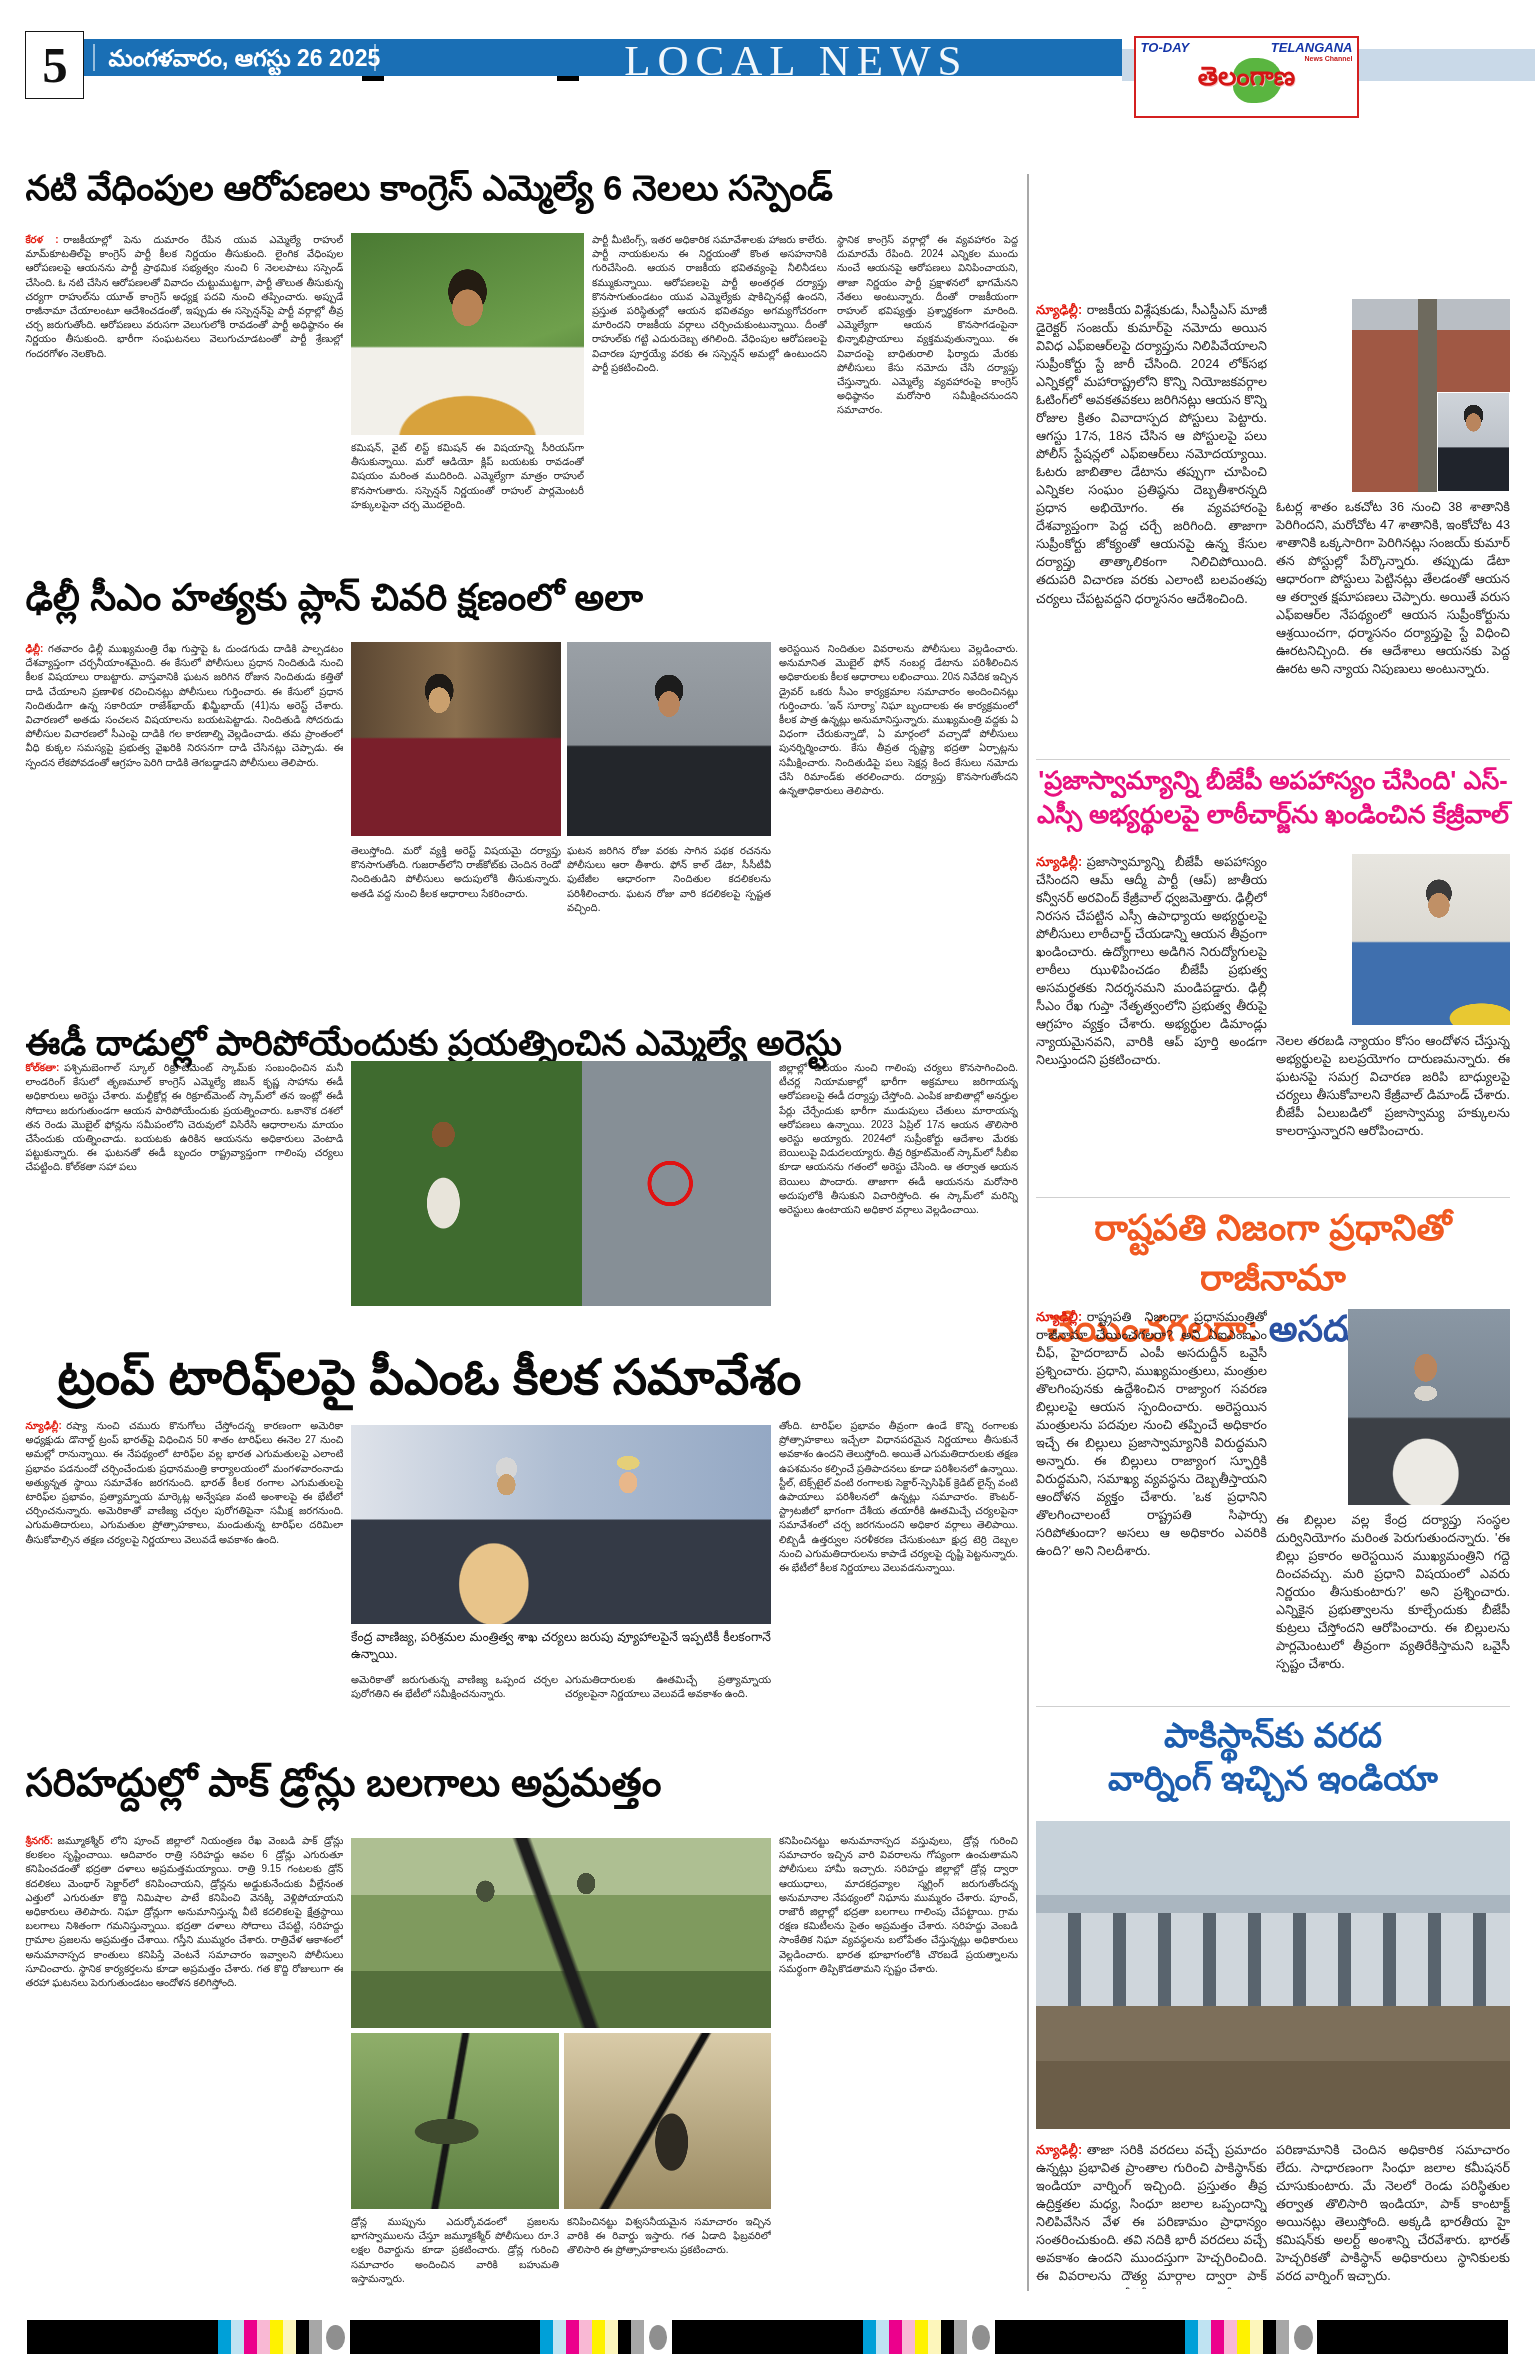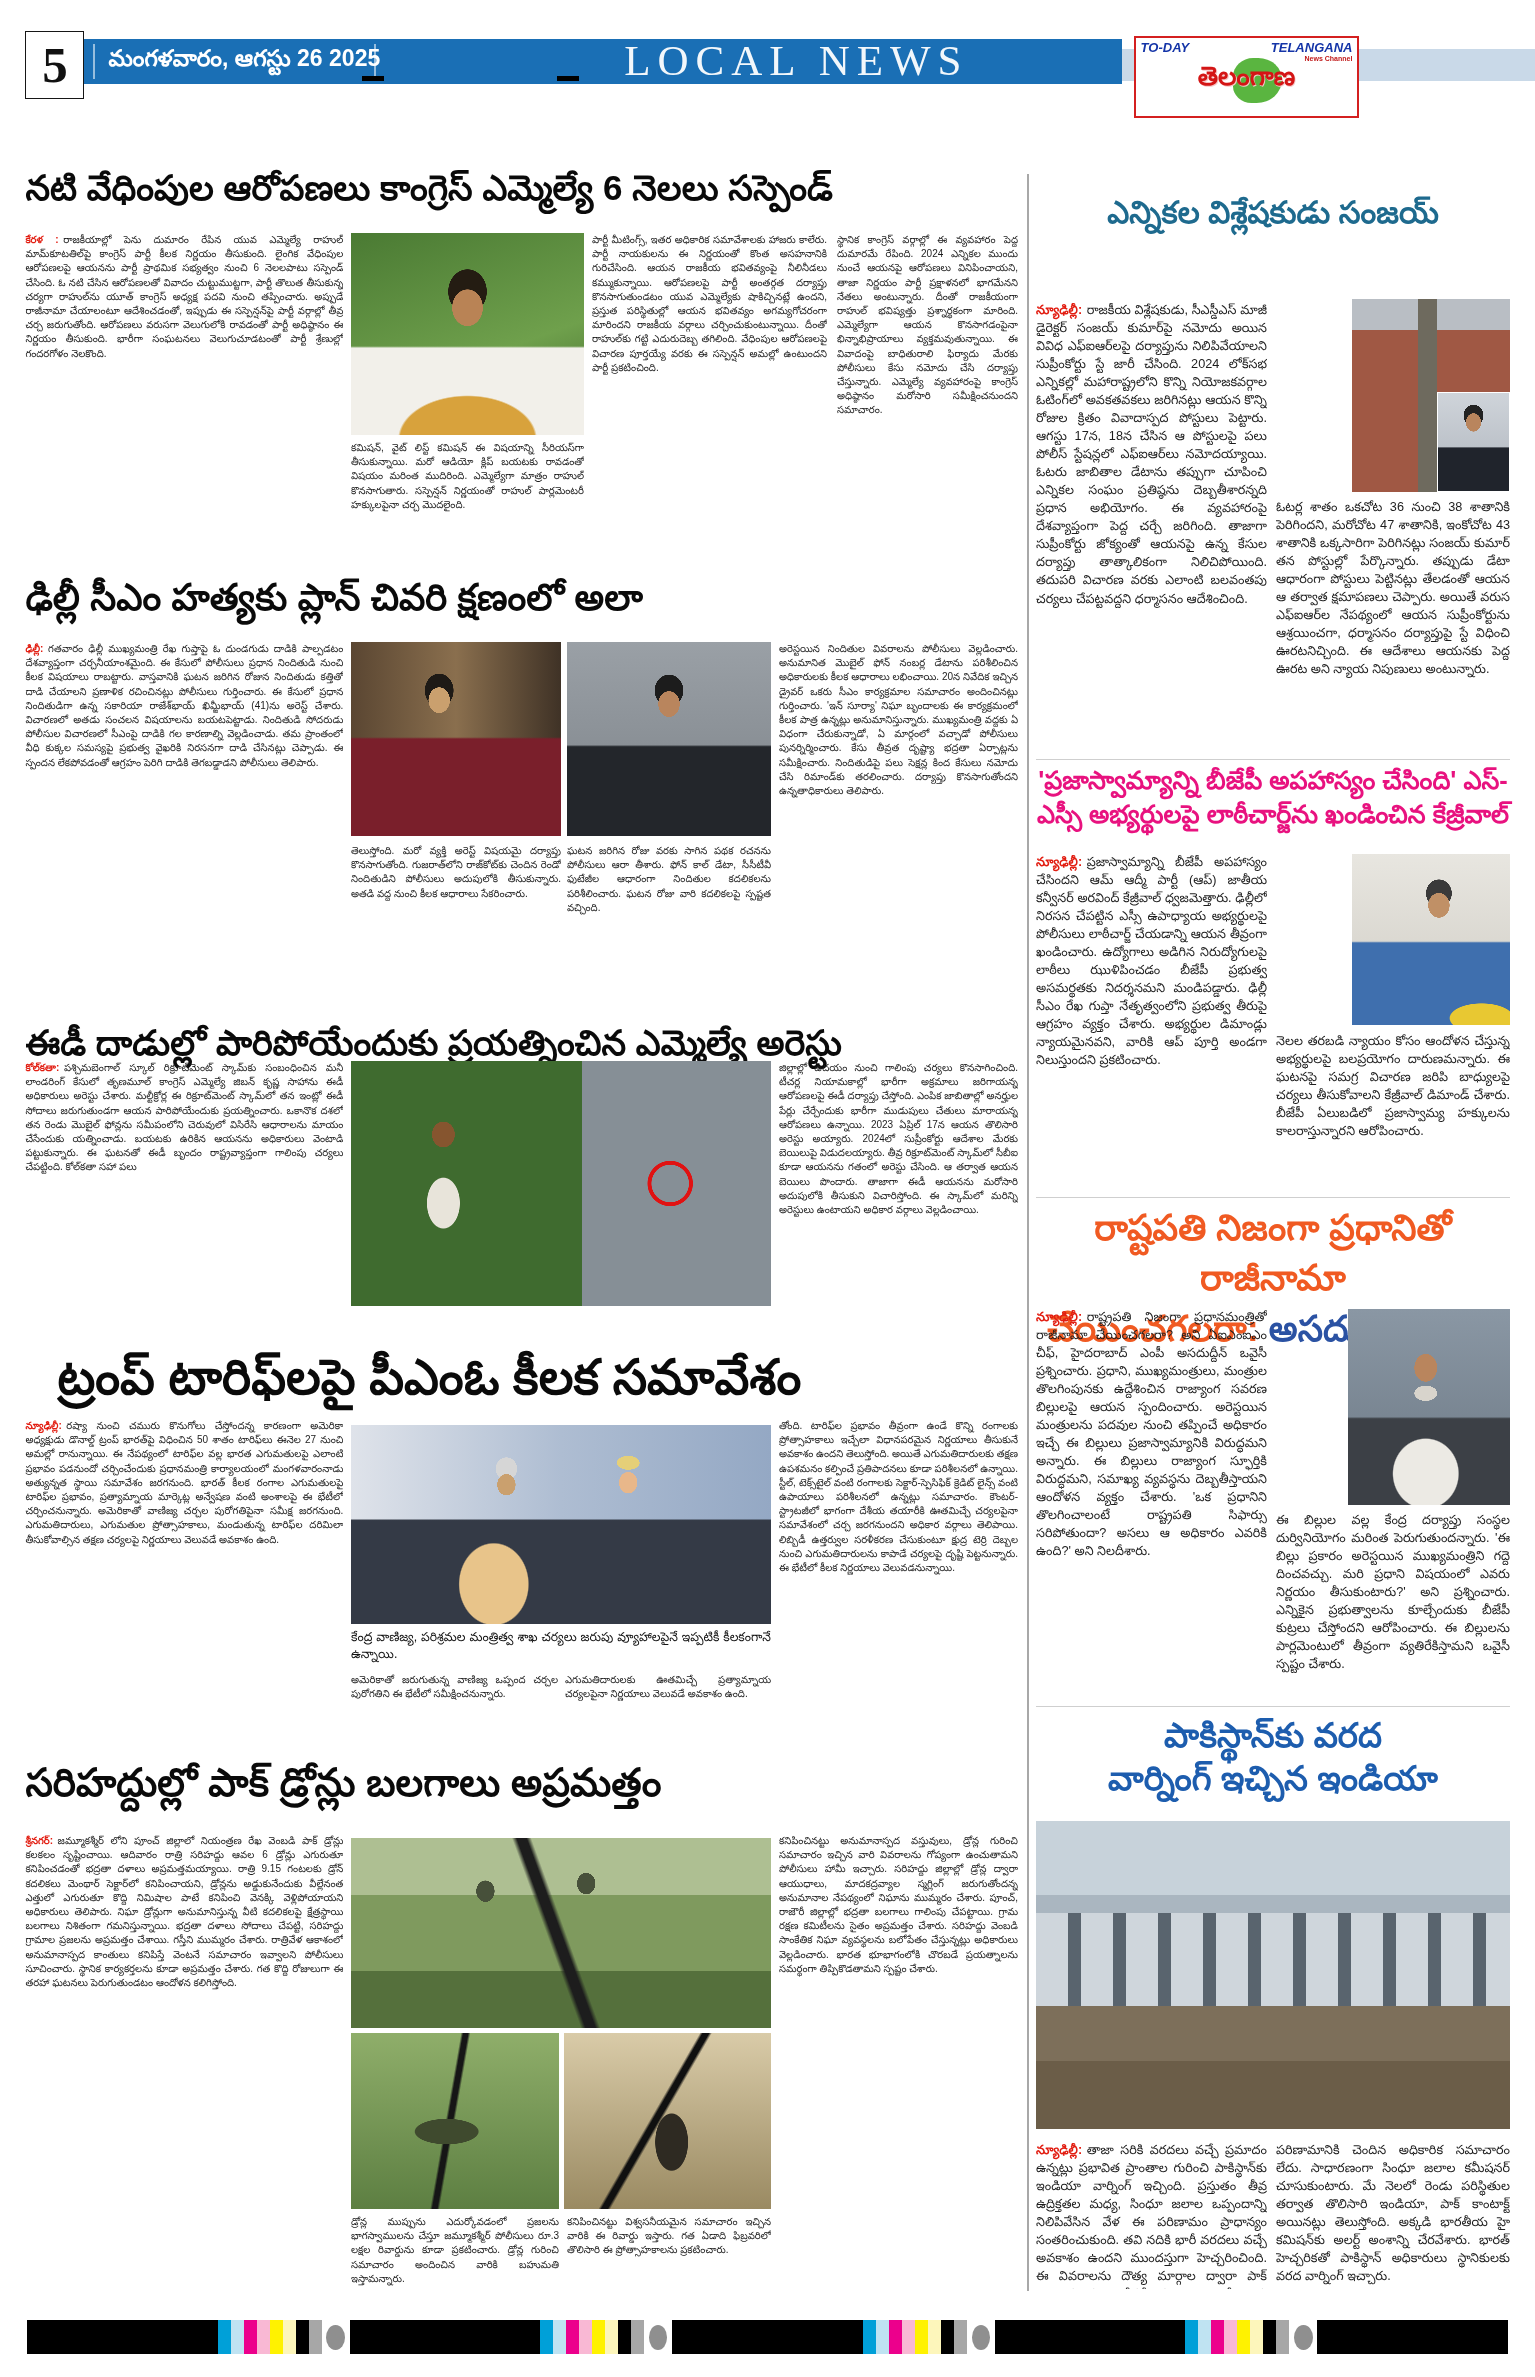--- a/index.html
+++ b/index.html
@@ -109,21 +109,21 @@
   .cbar{position:absolute;display:flex;align-items:center;}
   .cbar .k{flex:1 1 0;background:#000;height:100%;}
   .cbar .s{width:13px;height:100%;}
   .cbar .o{width:18.5px;height:25px;border-radius:50%;background:#8f8f8f;margin:0 4.6px;}
 </style>
 </head>
 <body>
 
 <div class="page">
 
-  <div class="abs bluebar" style="left:25.4px;top:39px;width:1097px;height:45px;text-align:right;">
+  <div class="abs bluebar" style="left:25.4px;top:39px;width:1097px;height:37px;text-align:right;">
     <span class="sep" style="left:68px;"></span>
     <span class="sep" style="left:349px;"></span>
     <div class="abs datetxt" style="left:83px;top:0;height:43px;">మంగళవారం, ఆగస్టు 26  2025</div>
     <div class="abs localnews" style="left:524px;top:0;width:494px;height:43px;">LOCAL NEWS</div>
   </div>
   <div class="abs lightstrip" style="left:1122px;top:49px;width:413px;height:32px;"></div>
   <div class="abs pageno" style="left:25.4px;top:31px;width:57px;height:66px;">
     <span>5</span>
   </div>
   <div class="abs logo" style="left:1134px;top:36px;width:225px;height:82px;">
@@ -149,21 +149,20 @@
     <p>కమిషన్, వైట్ లిస్ట్ కమిషన్ ఈ విషయాన్ని సీరియస్‌గా తీసుకున్నాయి. మరో ఆడియో క్లిప్ బయటకు రావడంతో విషయం మరింత ముదిరింది. ఎమ్మెల్యేగా మాత్రం రాహుల్ కొనసాగుతారు. సస్పెన్షన్ నిర్ణయంతో రాహుల్ పార్లమెంటరీ హక్కులపైనా చర్చ మొదలైంది.</p>
   </div>
   <div class="abs col" style="left:592px;top:233px;width:235px;height:332px;">
     <p>పార్టీ మీటింగ్స్, ఇతర అధికారిక సమావేశాలకు హాజరు కాలేరు. పార్టీ నాయకులను ఈ నిర్ణయంతో కొంత అసహనానికి గురిచేసింది. ఆయన రాజకీయ భవితవ్యంపై నీలినీడలు కమ్ముకున్నాయి. ఆరోపణలపై పార్టీ అంతర్గత దర్యాప్తు కొనసాగుతుండటం యువ ఎమ్మెల్యేకు షాకిచ్చినట్లే ఉందని, ప్రస్తుత పరిస్థితుల్లో ఆయన భవితవ్యం అగమ్యగోచరంగా మారిందని రాజకీయ వర్గాలు చర్చించుకుంటున్నాయి. దీంతో రాహుల్‌కు గట్టి ఎదురుదెబ్బ తగిలింది. వేధింపుల ఆరోపణలపై విచారణ పూర్తయ్యే వరకు ఈ సస్పెన్షన్ అమల్లో ఉంటుందని పార్టీ ప్రకటించింది.</p>
   </div>
   <div class="abs col" style="left:837px;top:233px;width:181px;height:332px;">
     <p>స్థానిక కాంగ్రెస్ వర్గాల్లో ఈ వ్యవహారం పెద్ద దుమారమే రేపింది. 2024 ఎన్నికల ముందు నుంచే ఆయనపై ఆరోపణలు వినిపించాయని, తాజా నిర్ణయం పార్టీ ప్రక్షాళనలో భాగమేనని నేతలు అంటున్నారు. దీంతో రాజకీయంగా రాహుల్ భవిష్యత్తు ప్రశ్నార్థకంగా మారింది. ఎమ్మెల్యేగా ఆయన కొనసాగడంపైనా భిన్నాభిప్రాయాలు వ్యక్తమవుతున్నాయి. ఈ వివాదంపై బాధితురాలి ఫిర్యాదు మేరకు పోలీసులు కేసు నమోదు చేసి దర్యాప్తు చేస్తున్నారు. ఎమ్మెల్యే వ్యవహారంపై కాంగ్రెస్ అధిష్ఠానం మరోసారి సమీక్షించనుందని సమాచారం.</p>
   </div>
 
   <div class="abs hl-teal" style="left:1036px;top:194px;width:474px;font-size:31px;">
-    <div>ఎన్నికల విశ్లేషకుడు సంజయ్</div>
   </div>
   <div class="photo ph-sanjay" style="left:1352px;top:299px;width:158px;height:193px;">
     <div class="inset"></div>
   </div>
   <div class="abs col rcol" style="left:1036px;top:301px;width:231px;height:455px;">
     <p><span class="byline">న్యూఢిల్లీ:</span><span>రాజకీయ విశ్లేషకుడు, సీఎస్డీఎస్ మాజీ డైరెక్టర్ సంజయ్ కుమార్‌పై నమోదు అయిన వివిధ ఎఫ్ఐఆర్‌లపై దర్యాప్తును నిలిపివేయాలని సుప్రీంకోర్టు స్టే జారీ చేసింది. 2024 లోక్‌సభ ఎన్నికల్లో మహారాష్ట్రలోని కొన్ని నియోజకవర్గాల ఓటింగ్‌లో అవకతవకలు జరిగినట్లు ఆయన కొన్ని రోజుల క్రితం వివాదాస్పద పోస్టులు పెట్టారు. ఆగస్టు 17న, 18న చేసిన ఆ పోస్టులపై పలు పోలీస్ స్టేషన్లలో ఎఫ్ఐఆర్‌లు నమోదయ్యాయి. ఓటరు జాబితాల డేటాను తప్పుగా చూపించి ఎన్నికల సంఘం ప్రతిష్ఠను దెబ్బతీశారన్నది ప్రధాన అభియోగం. ఈ వ్యవహారంపై దేశవ్యాప్తంగా పెద్ద చర్చే జరిగింది. తాజాగా సుప్రీంకోర్టు జోక్యంతో ఆయనపై ఉన్న కేసుల దర్యాప్తు తాత్కాలికంగా నిలిచిపోయింది. తదుపరి విచారణ వరకు ఎలాంటి బలవంతపు చర్యలు చేపట్టవద్దని ధర్మాసనం ఆదేశించింది.</span></p>
   </div>
   <div class="abs col rcol" style="left:1276px;top:498px;width:234px;height:258px;">
     <p>ఓటర్ల శాతం ఒకచోట 36 నుంచి 38 శాతానికి పెరిగిందని, మరోచోట 47 శాతానికి, ఇంకోచోట 43 శాతానికి ఒక్కసారిగా పెరిగినట్లు సంజయ్ కుమార్ తన పోస్టుల్లో పేర్కొన్నారు. తప్పుడు డేటా ఆధారంగా పోస్టులు పెట్టినట్లు తేలడంతో ఆయన ఆ తర్వాత క్షమాపణలు చెప్పారు. అయితే వరుస ఎఫ్ఐఆర్‌ల నేపథ్యంలో ఆయన సుప్రీంకోర్టును ఆశ్రయించగా, ధర్మాసనం దర్యాప్తుపై స్టే విధించి ఊరటనిచ్చింది. ఈ ఆదేశాలు ఆయనకు పెద్ద ఊరట అని న్యాయ నిపుణులు అంటున్నారు.</p>
   </div>

